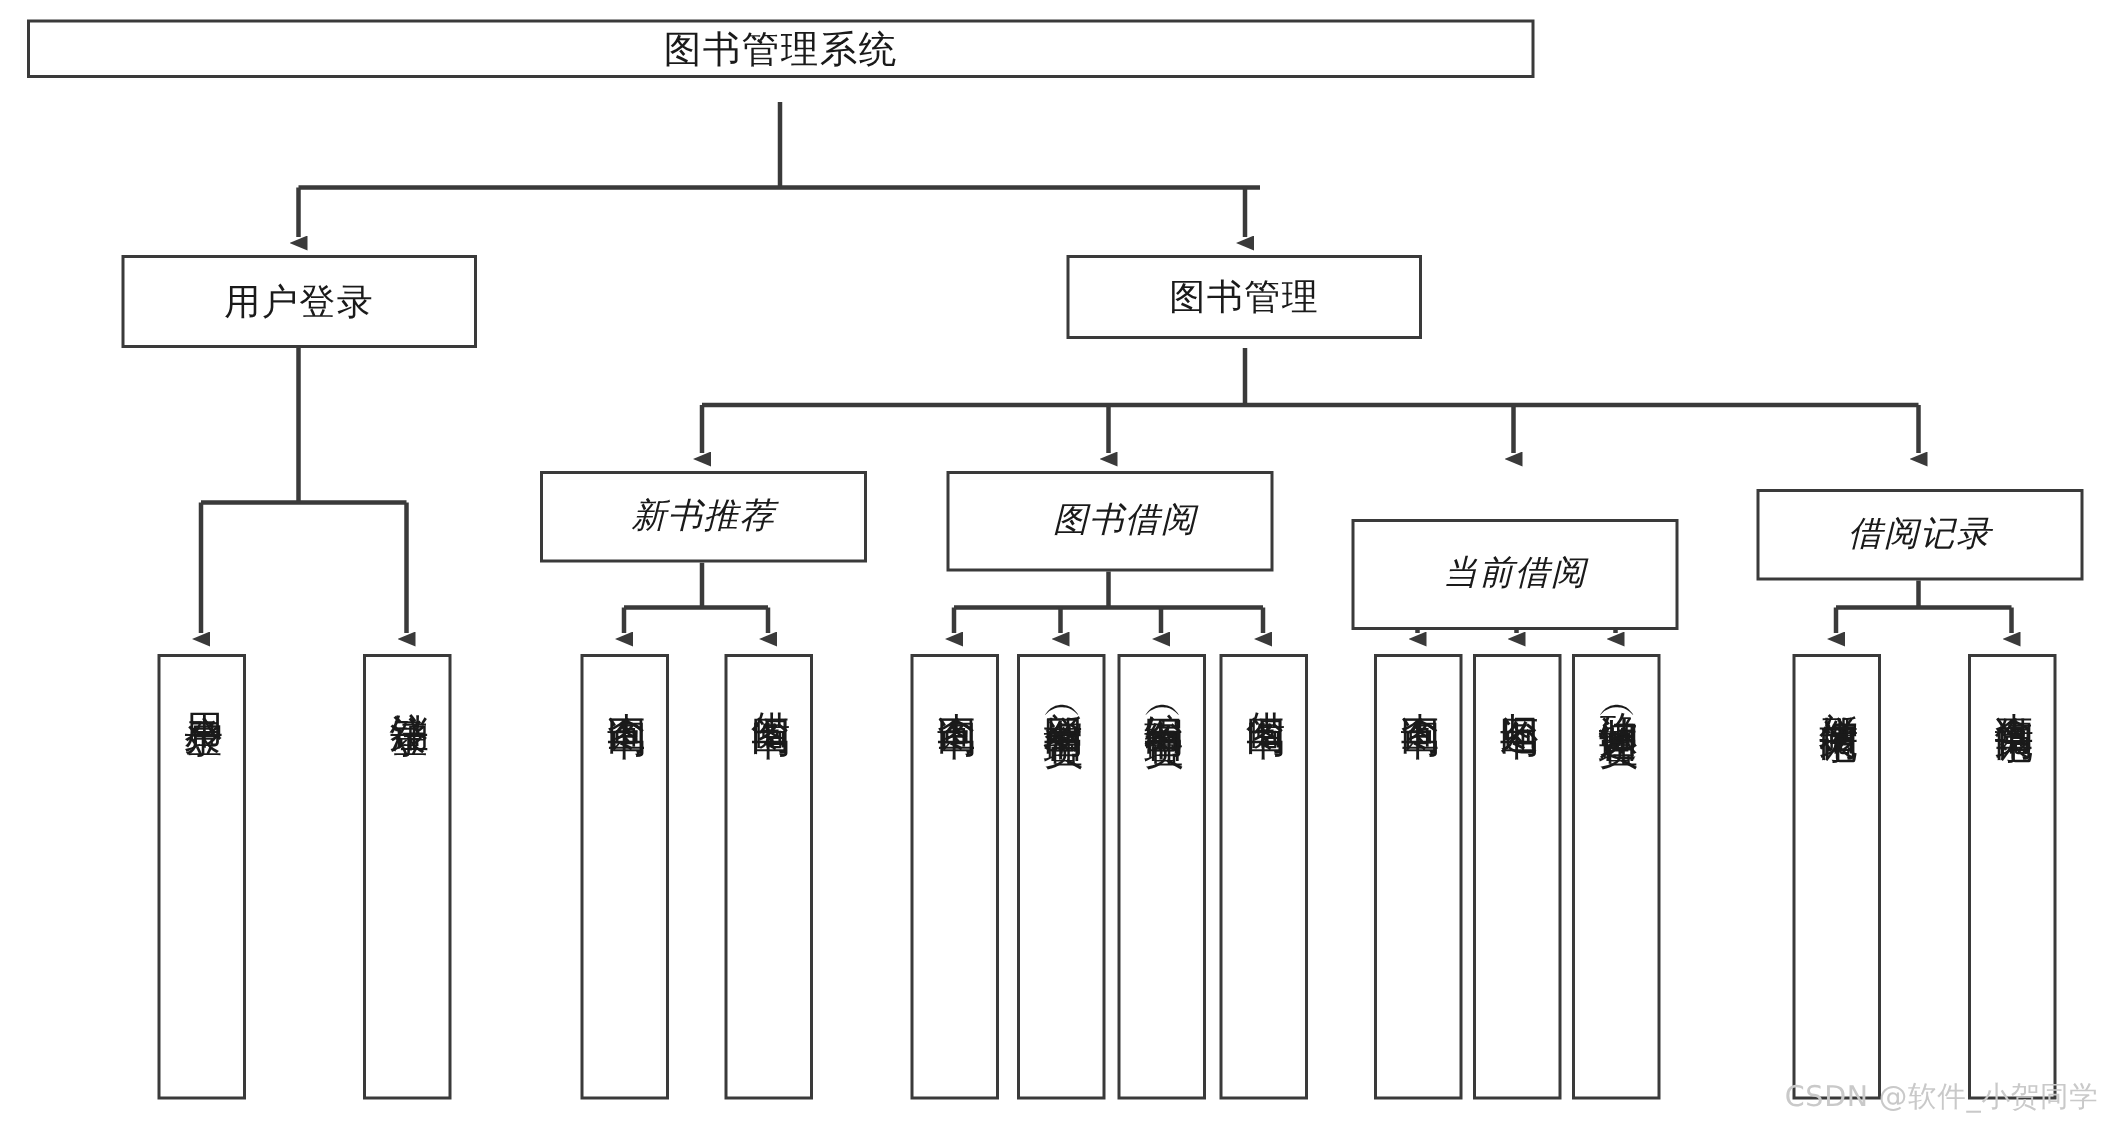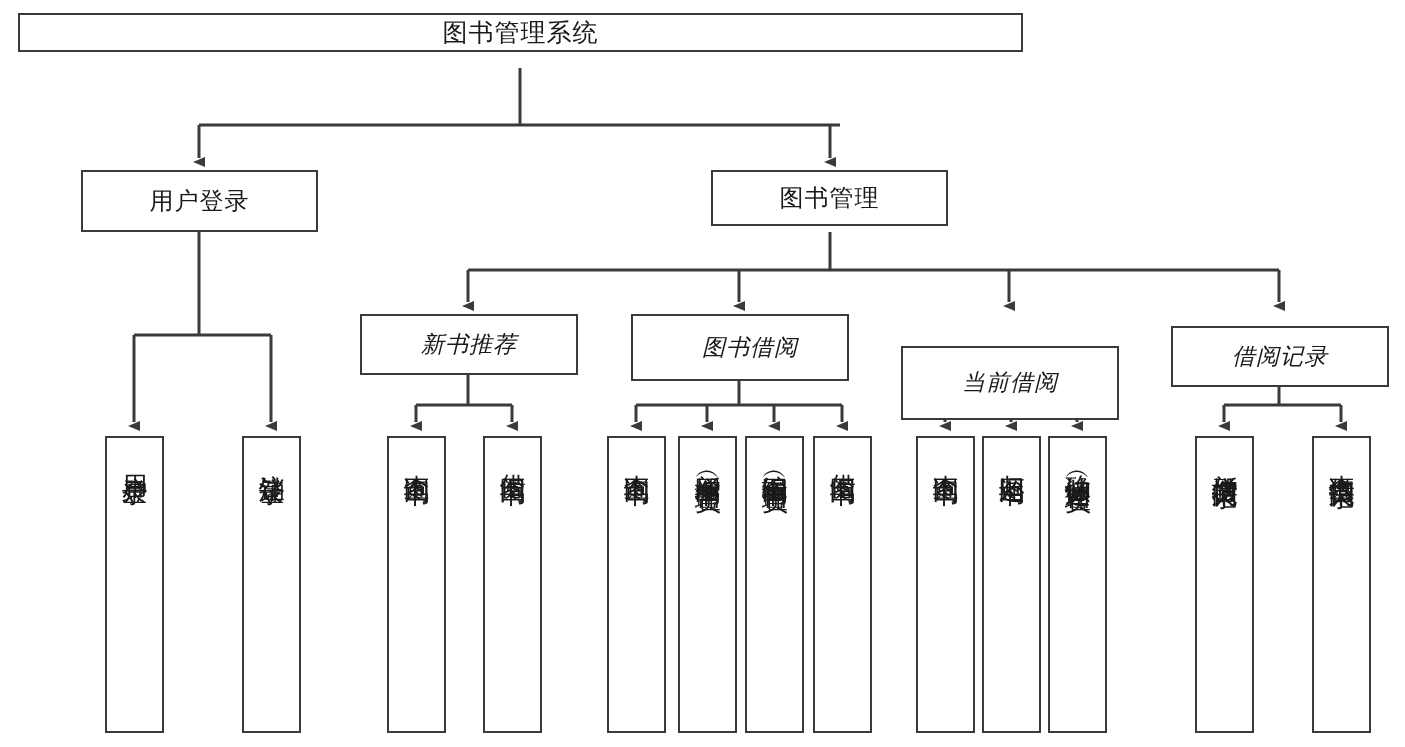--- a/index.html
+++ b/index.html
@@ -184,14 +184,15 @@
     <span class="node-label">确认归还（管理员）</span>
   </div>
 
   <div class="node leaf" style="left:1195px; top:436px; width:59px; height:297px;">
     <span class="node-label">新增借阅记录</span>
   </div>
   <div class="node leaf" style="left:1312px; top:436px; width:59px; height:297px;">
     <span class="node-label">查询借阅记录</span>
   </div>
 
+  <div class="watermark">CSDN @软件_小贺同学</div>
 
 </div>
 
 </body></html>

